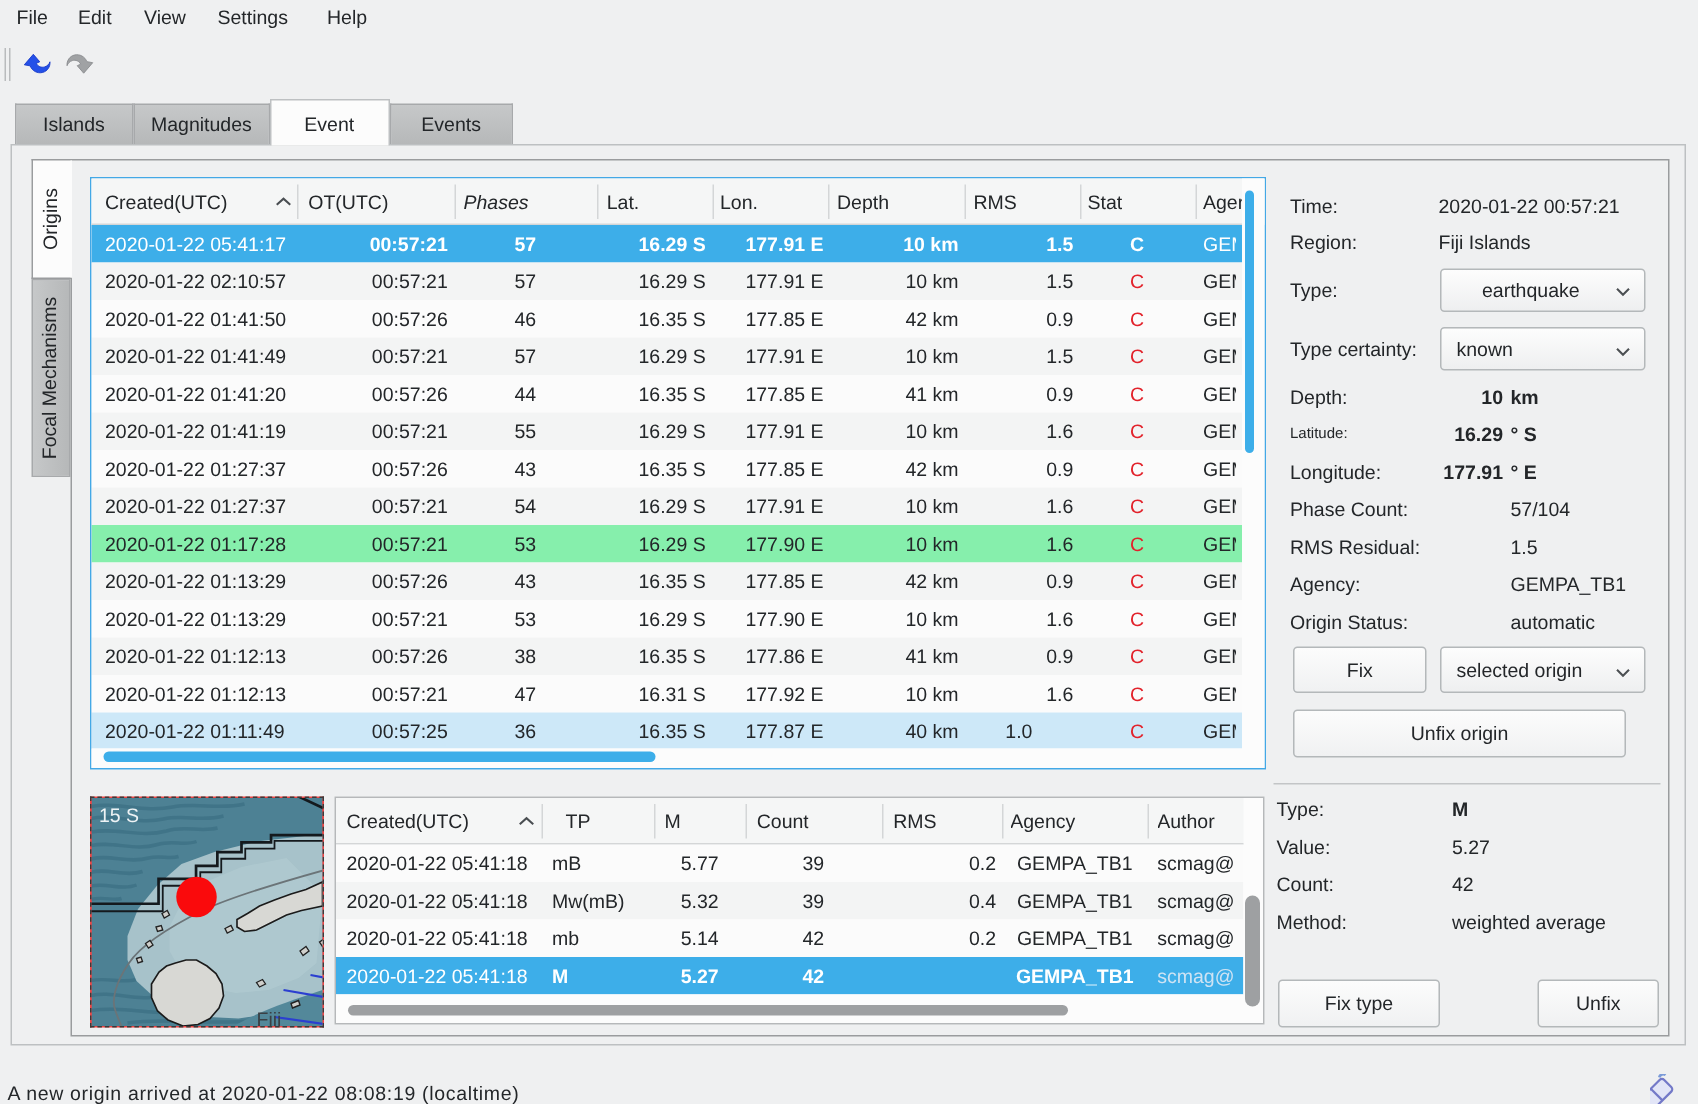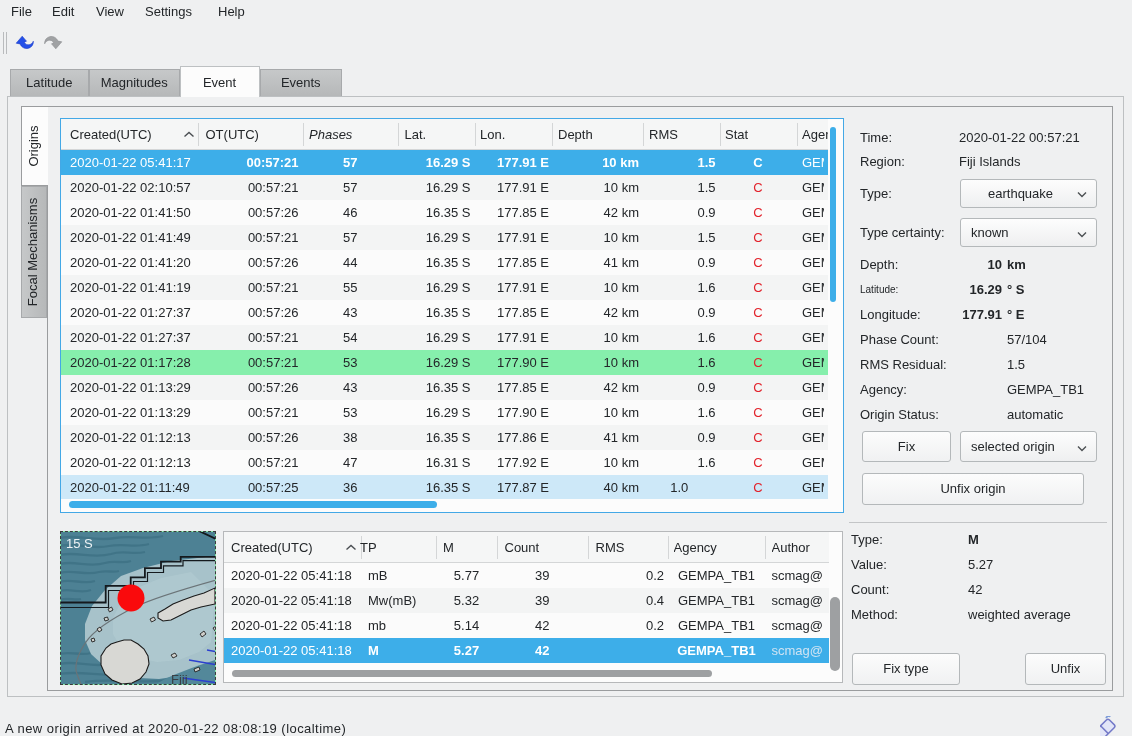--- a/index.html
+++ b/index.html
@@ -20,21 +20,21 @@
 <div class="lb" style="left:218px;top:2px;">Help</div>
 <div class="ab" style="left:3px;top:32px;width:1px;height:22px;background:#b9bbbd;"></div>
 <div class="ab" style="left:6px;top:32px;width:1px;height:22px;background:#b9bbbd;"></div>
 <svg class="ab" style="left:15px;top:35px;" width="20" height="15" viewBox="0 0 20 15">
 <path d="M1.2,8.2 L7.2,1.2 L11.5,6.2 L9.2,7.2 C10.2,9.3 12.5,10.3 14.8,9.6 C16.5,9.1 17.8,7.8 18.3,6.2 C18.6,9.5 16.6,12.5 13.4,13.3 C9.9,14.2 6.3,12.2 5.1,8.9 Z" fill="#2450e8" stroke="#1a3bc8" stroke-width="0.6"></path>
   </svg>
 <svg class="ab" style="left:43px;top:35px;" width="20" height="15" viewBox="0 0 20 15">
 <path d="M18.8,6.8 L12.8,13.8 L8.5,8.8 L10.8,7.8 C9.8,5.7 7.5,4.7 5.2,5.4 C3.5,5.9 2.2,7.2 1.7,8.8 C1.4,5.5 3.4,2.5 6.6,1.7 C10.1,0.8 13.7,2.8 14.9,6.1 Z" fill="#a0a2a4" stroke="#8a8c8e" stroke-width="0.6"></path>
   </svg>
 <div class="ab" style="left:7px;top:96px;width:1117px;height:601px;border:1px solid #bdc0c2;"></div>
-<div class="tab" style="left:9.5px;top:69px;width:79.5px;height:27px;background:linear-gradient(#c6c8c9,#b6b8b9);border:1px solid #a7a9ab;border-bottom:none;line-height:26px;">Latitude</div>
+<div class="tab" style="left:9.5px;top:69px;width:79.5px;height:27px;background:linear-gradient(#c6c8c9,#b6b8b9);border:1px solid #a7a9ab;border-bottom:none;line-height:26px;">Islands</div>
 <div class="tab" style="left:89px;top:69px;width:90.5px;height:27px;background:linear-gradient(#c6c8c9,#b6b8b9);border:1px solid #a7a9ab;border-bottom:none;line-height:26px;">Magnitudes</div>
 <div class="tab" style="left:179.5px;top:66px;width:80px;height:31px;background:#fcfcfc;border:1px solid #bdc0c2;border-bottom:none;line-height:32px;">Event</div>
 <div class="tab" style="left:259.5px;top:69px;width:82.5px;height:27px;background:linear-gradient(#c6c8c9,#b6b8b9);border:1px solid #a7a9ab;border-bottom:none;line-height:26px;">Events</div>
 <div class="ab" style="left:47px;top:106px;width:1066px;height:585px;border:1px solid #9a9c9e;"></div>
 <div class="ab" style="left:21px;top:106px;width:27px;height:80px;background:#fcfcfc;border:1px solid #9a9c9e;border-right:none;"></div>
 <div class="lb" style="left:-6px;top:136px;width:80px;text-align:center;transform:rotate(-90deg);">Origins</div>
 <div class="ab" style="left:47px;top:107px;width:1px;height:78px;background:#fcfcfc;"></div>
 <div class="ab" style="left:21px;top:186px;width:26px;height:132px;background:linear-gradient(90deg,#c6c8c9,#b6b8b9);border:1px solid #a7a9ab;"></div>
 <div class="lb" style="left:-32px;top:242px;width:130px;text-align:center;transform:rotate(-90deg);">Focal Mechanisms</div>
 <div class="ab" style="left:60px;top:118px;width:784px;height:395px;border:1px solid #43a8e6;background:#fcfcfc;"></div>
@@ -249,21 +249,21 @@
 <div class="lb" style="left:860px;top:380px;font-size:13px;">Agency:</div>
 <div class="lb" style="left:1007px;top:380px;font-size:13px;">GEMPA_TB1</div>
 <div class="lb" style="left:860px;top:405px;font-size:13px;">Origin Status:</div>
 <div class="lb" style="left:1007px;top:405px;font-size:13px;">automatic</div>
 <div class="btn" style="left:862px;top:431px;width:89px;height:31px;line-height:29px;">Fix</div>
 <div class="cmb" style="left:960px;top:431px;width:137px;height:31px;line-height:29px;padding-left:10px;">selected origin<svg style="position:absolute;right:9px;top:12.5px;" width="10" height="7" viewBox="0 0 10 7">
       <polyline points="1,1.5 5,5.5 9,1.5" fill="none" stroke="#4d5154" stroke-width="1.4"></polyline>
     </svg></div>
 <div class="btn" style="left:862px;top:473px;width:222px;height:32px;line-height:30px;">Unfix origin</div>
 <div class="ab" style="left:849px;top:522px;width:258px;height:1px;background:#c3c5c7;"></div>
-<div class="ab" style="left:60px;top:531px;width:156px;height:154px;border:1px dashed #3a3a3a;background:#86efac;">
+<div class="ab" style="left:60px;top:531px;width:156px;height:154px;border:1px dashed #3a3a3a;background:#ef4444;">
 <svg width="154" height="152" viewBox="0 0 154 152">
 <rect width="154" height="152" fill="#4d8194"></rect>
 <g opacity="0.4" stroke="#2e6175" fill="none" stroke-width="2.3">
 <path d="M-2,6 C16,2 34,10 54,6 C70,3 86,8 102,4"></path>
 <path d="M-2,14 C14,10 30,18 48,14 C62,11 74,16 88,12"></path>
 <path d="M-2,23 C16,19 32,27 50,22 C62,18 72,23 84,20"></path>
 <path d="M-2,32 C14,28 28,36 44,31 C54,28 62,32 70,29"></path>
 <path d="M-2,41 C12,37 24,44 38,40 C46,38 52,41 58,39"></path>
 <path d="M-2,50 C10,46 22,53 34,49"></path>
 <path d="M-2,59 C10,56 20,62 30,58"></path>
@@ -307,21 +307,21 @@
 <div class="ab" style="left:223px;top:531px;width:620px;height:152px;border:1px solid #b6b8ba;background:#fcfcfc;"></div>
 <div class="ab" style="left:224px;top:532px;width:618px;height:31px;background:#f5f6f6;border-bottom:1px solid #d4d6d7;"></div>
 <div class="hdrline" style="left:361.3px;top:536px;height:23px;"></div>
 <div class="hdrline" style="left:436px;top:536px;height:23px;"></div>
 <div class="hdrline" style="left:497px;top:536px;height:23px;"></div>
 <div class="hdrline" style="left:587.5px;top:536px;height:23px;"></div>
 <div class="hdrline" style="left:667.9px;top:536px;height:23px;"></div>
 <div class="hdrline" style="left:765.1px;top:536px;height:23px;"></div>
 <div class="ab" style="left:224px;top:532px;width:604.5px;height:31px;overflow:hidden;">
 <span class="cell" style="left:7px;top:3px;">Created(UTC)</span>
-<span class="cell" style="left:136px;top:3px;">TP</span>
+<span class="cell" style="left:153px;top:3px;">TP</span>
 <span class="cell" style="left:219px;top:3px;">M</span>
 <span class="cell" style="left:280.5px;top:3px;">Count</span>
 <span class="cell" style="left:371.5px;top:3px;">RMS</span>
 <span class="cell" style="left:449.5px;top:3px;">Agency</span>
 <span class="cell" style="left:547.5px;top:3px;">Author</span>
 </div>
 <svg class="ab" style="left:345px;top:544px;" width="12" height="7" viewBox="0 0 12 7">
     <polyline points="1.5,5.5 6,1.5 10.5,5.5" fill="none" stroke="#4a4e52" stroke-width="1.4"></polyline>
   </svg>
 <div class="ab" style="left:224px;top:563px;width:604.5px;height:100px;overflow:hidden;">

